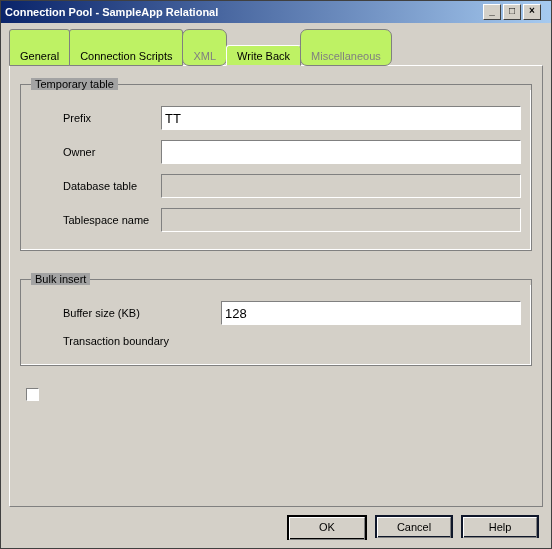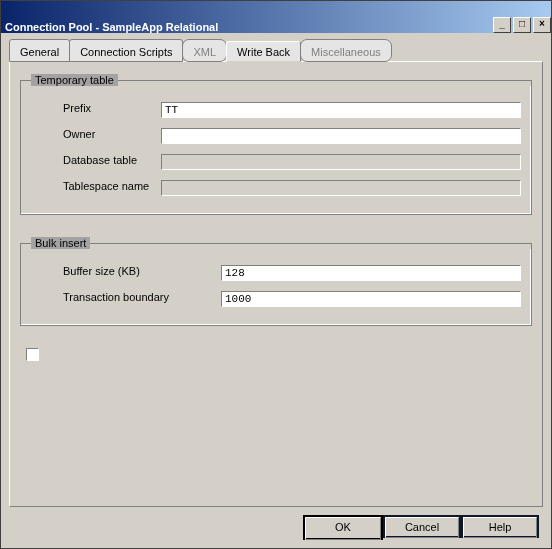--- a/index.html
+++ b/index.html
@@ -15,27 +15,27 @@
   .window {
     width: 552px;
     height: 549px;
     background: #d4d0c8;
     border: 1px solid #404040;
     box-sizing: border-box;
     display: flex;
     flex-direction: column;
   }
   .titlebar {
-    height: 32px;
+    height: 22px;
     background: linear-gradient(to right, #0a246a, #a6caf0);
     display: flex;
-    align-items: flex-end;
+    align-items: center;
     color: #fff;
     font-weight: bold;
-    padding: 0 0 0 4px;
+    padding: 0 10px 0 4px;
   }
   .titlebar-text {
     flex: 1;
     white-space: nowrap;
   }
   .titlebar-buttons {
     display: flex;
     gap: 2px;
   }
   .titlebar-btn {
@@ -59,22 +59,22 @@
     flex-direction: column;
   }
   .tabs-row {
     display: flex;
     align-items: flex-end;
     position: relative;
     z-index: 2;
     margin-bottom: -1px;
   }
   .tab {
-    padding: 6px 10px 3px 10px;
-    background: #e5e5e5;
+    padding: 20px 10px 3px 10px;
+    background: #bef264;
     border: 1px solid #808080;
     border-bottom: 1px solid #808080;
     border-top-left-radius: 3px;
     border-top-right-radius: 3px;
     margin-right: 0;
     margin-left: -1px;
     color: #000;
     cursor: default;
   }
   .tab:first-child{ margin-left:0;}
@@ -115,40 +115,40 @@
     border-top:none;
     border-left:none;
     pointer-events:none;
   }
   fieldset.group > legend {
     padding: 0 4px;
     background: #a3a3a3;
   }
   .row {
     display: flex;
-    align-items: flex-start;
+    align-items: center;
     margin: 4px 0 10px 0;
     padding-left: 32px;
   }
   .row:last-child{margin-bottom:4px;}
   .lbl {
     width: 98px;
   }
   .lbl-wide {
     width: 158px;
   }
   input.text {
     flex: 1;
-    height: 16px;
+    height: 24px;
     border: 1px solid #808080;
     border-right-color: #fff;
     border-bottom-color: #fff;
     background: #fff;
-    font-family: Liberation Mono, monospace;
-    font-size: 11px;
+    font-family: Liberation Sans, sans-serif;
+    font-size: 13px;
     padding: 1px 3px;
     box-sizing: border-box;
   }
   input.text[readonly]{
     background:#d4d0c8;
   }
   .checkbox-wrap{
     display:flex;
     align-items:center;
     gap:6px;
@@ -158,20 +158,21 @@
     width:13px;height:13px;
     background:#fff;
     border:1px solid #808080;
     border-right-color:#fff;
     border-bottom-color:#fff;
     box-sizing:border-box;
   }
   .button-bar{
     display:flex;
     justify-content:flex-end;
+    gap:8px;
     padding: 8px 4px 0 0;
   }
   button.dlg{
     width:78px;
     height:23px;
     background:#d4d0c8;
     border:2px solid #0f172a;
     font-family:inherit;
     font-size:11px;
     padding:0;
@@ -246,21 +247,20 @@
       <fieldset class="group">
         <legend>Bulk insert</legend>
 
         <div class="row">
           <span class="lbl-wide">Buffer size (KB)</span>
           <input class="text" type="text" value="128" style="">
         </div>
 
         <div class="row">
           <span class="lbl-wide">Transaction boundary</span>
-          <input class="text" type="text" value="1000" style="">
         </div>
       </fieldset>
 
       <div class="checkbox-wrap">
         <span class="chk"></span>
       </div>
 
     </div>
 
     <div class="button-bar">

